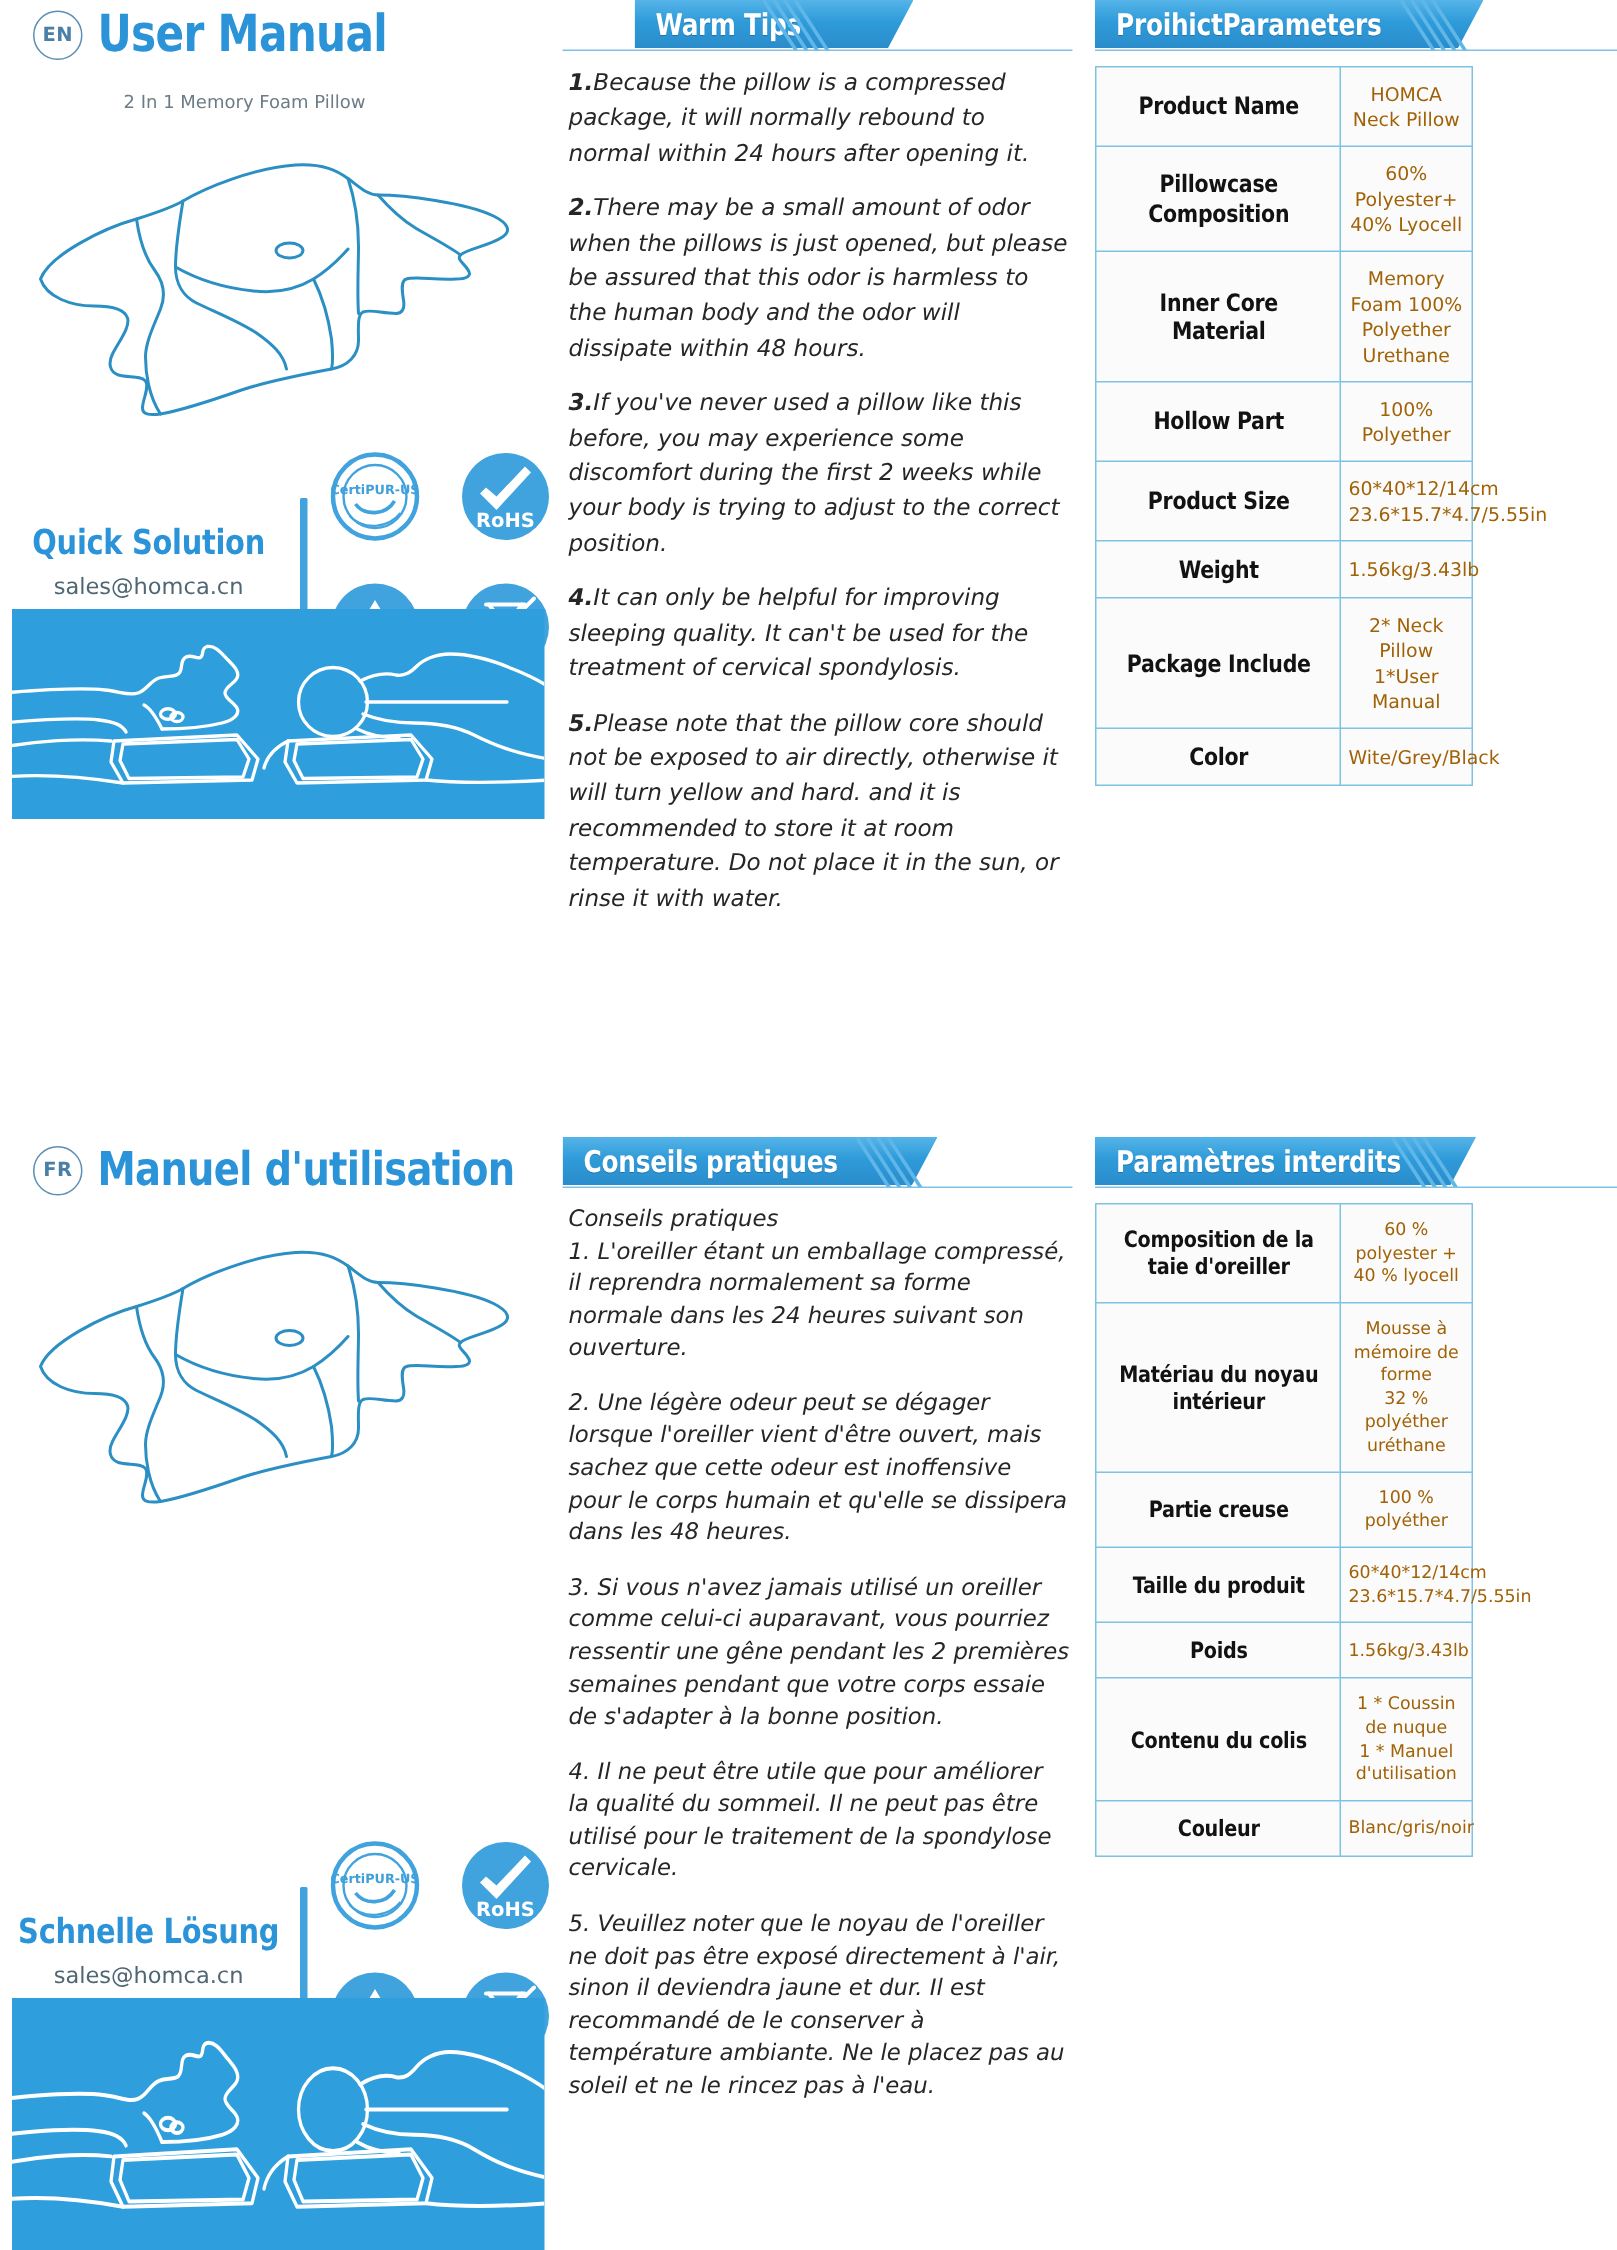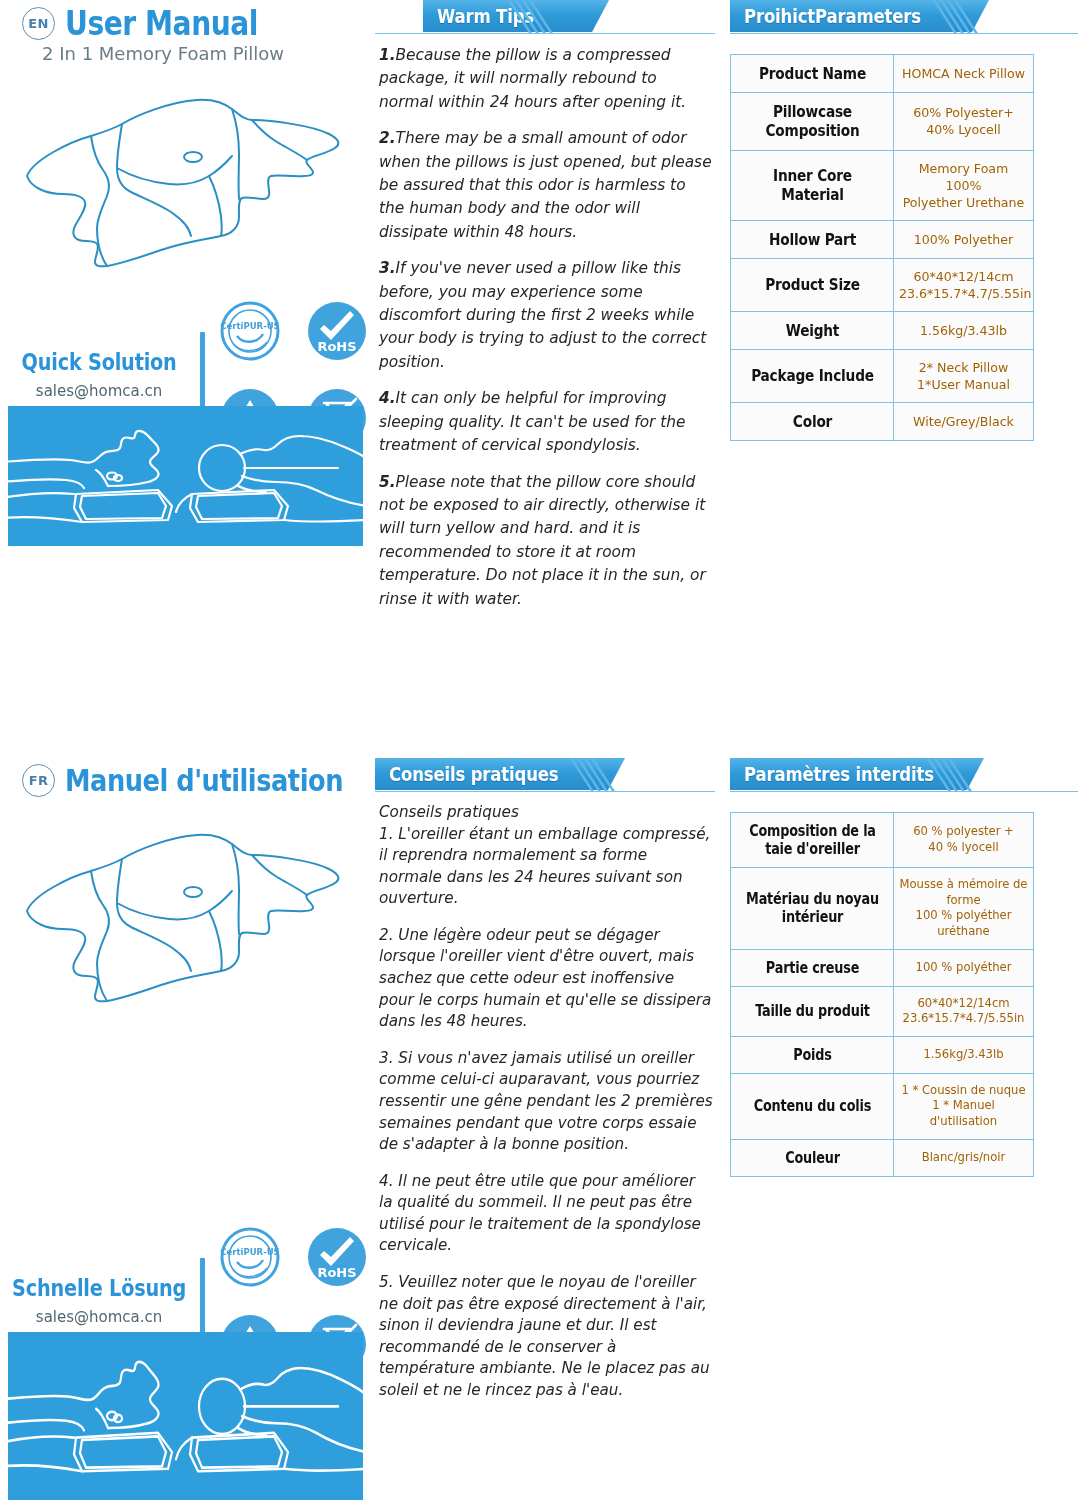--- a/index.html
+++ b/index.html
@@ -35,23 +35,23 @@
     color:#2b93d8;
     letter-spacing:-0.5px;
     line-height:1;
     transform:scaleX(.92);
     transform-origin:left center;
     white-space:nowrap;
   }
   .main-title.fr{font-size:31px;}
   .subtitle{
     text-align:center;
-    font-size:18px;
+    font-size:12px;
     color:#6b7c86;
-    margin-top:2px;
+    margin-top:20px;
     line-height:1.35;
     padding-right:42px;
   }
 
   
   .pillow-art{display:block;margin:18px auto 0 auto;}
   .pillow-art.fr{margin-top:22px;}
 
   
   .quick-row{
@@ -103,22 +103,22 @@
     font-size:15.4px;
     line-height:1.52;
     color:#262626;
   }
   .tips p b{font-weight:bold;}
   .tips.fr p{font-size:15.2px;line-height:1.42;margin-bottom:15px;}
   .tips.fr p.lead{margin-bottom:0;}
 
   
   .ptable{
-    margin-top:20px;
-    width:304px;
+    margin-top:10px;
+    width:252px;
     border-collapse:collapse;
     table-layout:fixed;
     background:#fbfbfb;
   }
   .ptable td{
     border:1.4px solid #7fc3e3;
     vertical-align:middle;
     text-align:center;
     padding:9px 5px;
   }
@@ -473,21 +473,21 @@
               <td class="k">Composition de la taie d'oreiller</td>
               <td class="v">
                 <span class="ln">60 % polyester +</span>
                 <span class="ln">40 % lyocell</span>
               </td>
             </tr>
             <tr>
               <td class="k">Matériau du noyau intérieur</td>
               <td class="v">
                 <span class="ln">Mousse à mémoire de forme</span>
-                <span class="ln">100 % polyéther uréthane</span>
+                <span class="ln">32 % polyéther uréthane</span>
               </td>
             </tr>
             <tr>
               <td class="k">Partie creuse</td>
               <td class="v">
                 <span class="ln">100 % polyéther</span>
               </td>
             </tr>
             <tr>
               <td class="k">Taille du produit</td>

